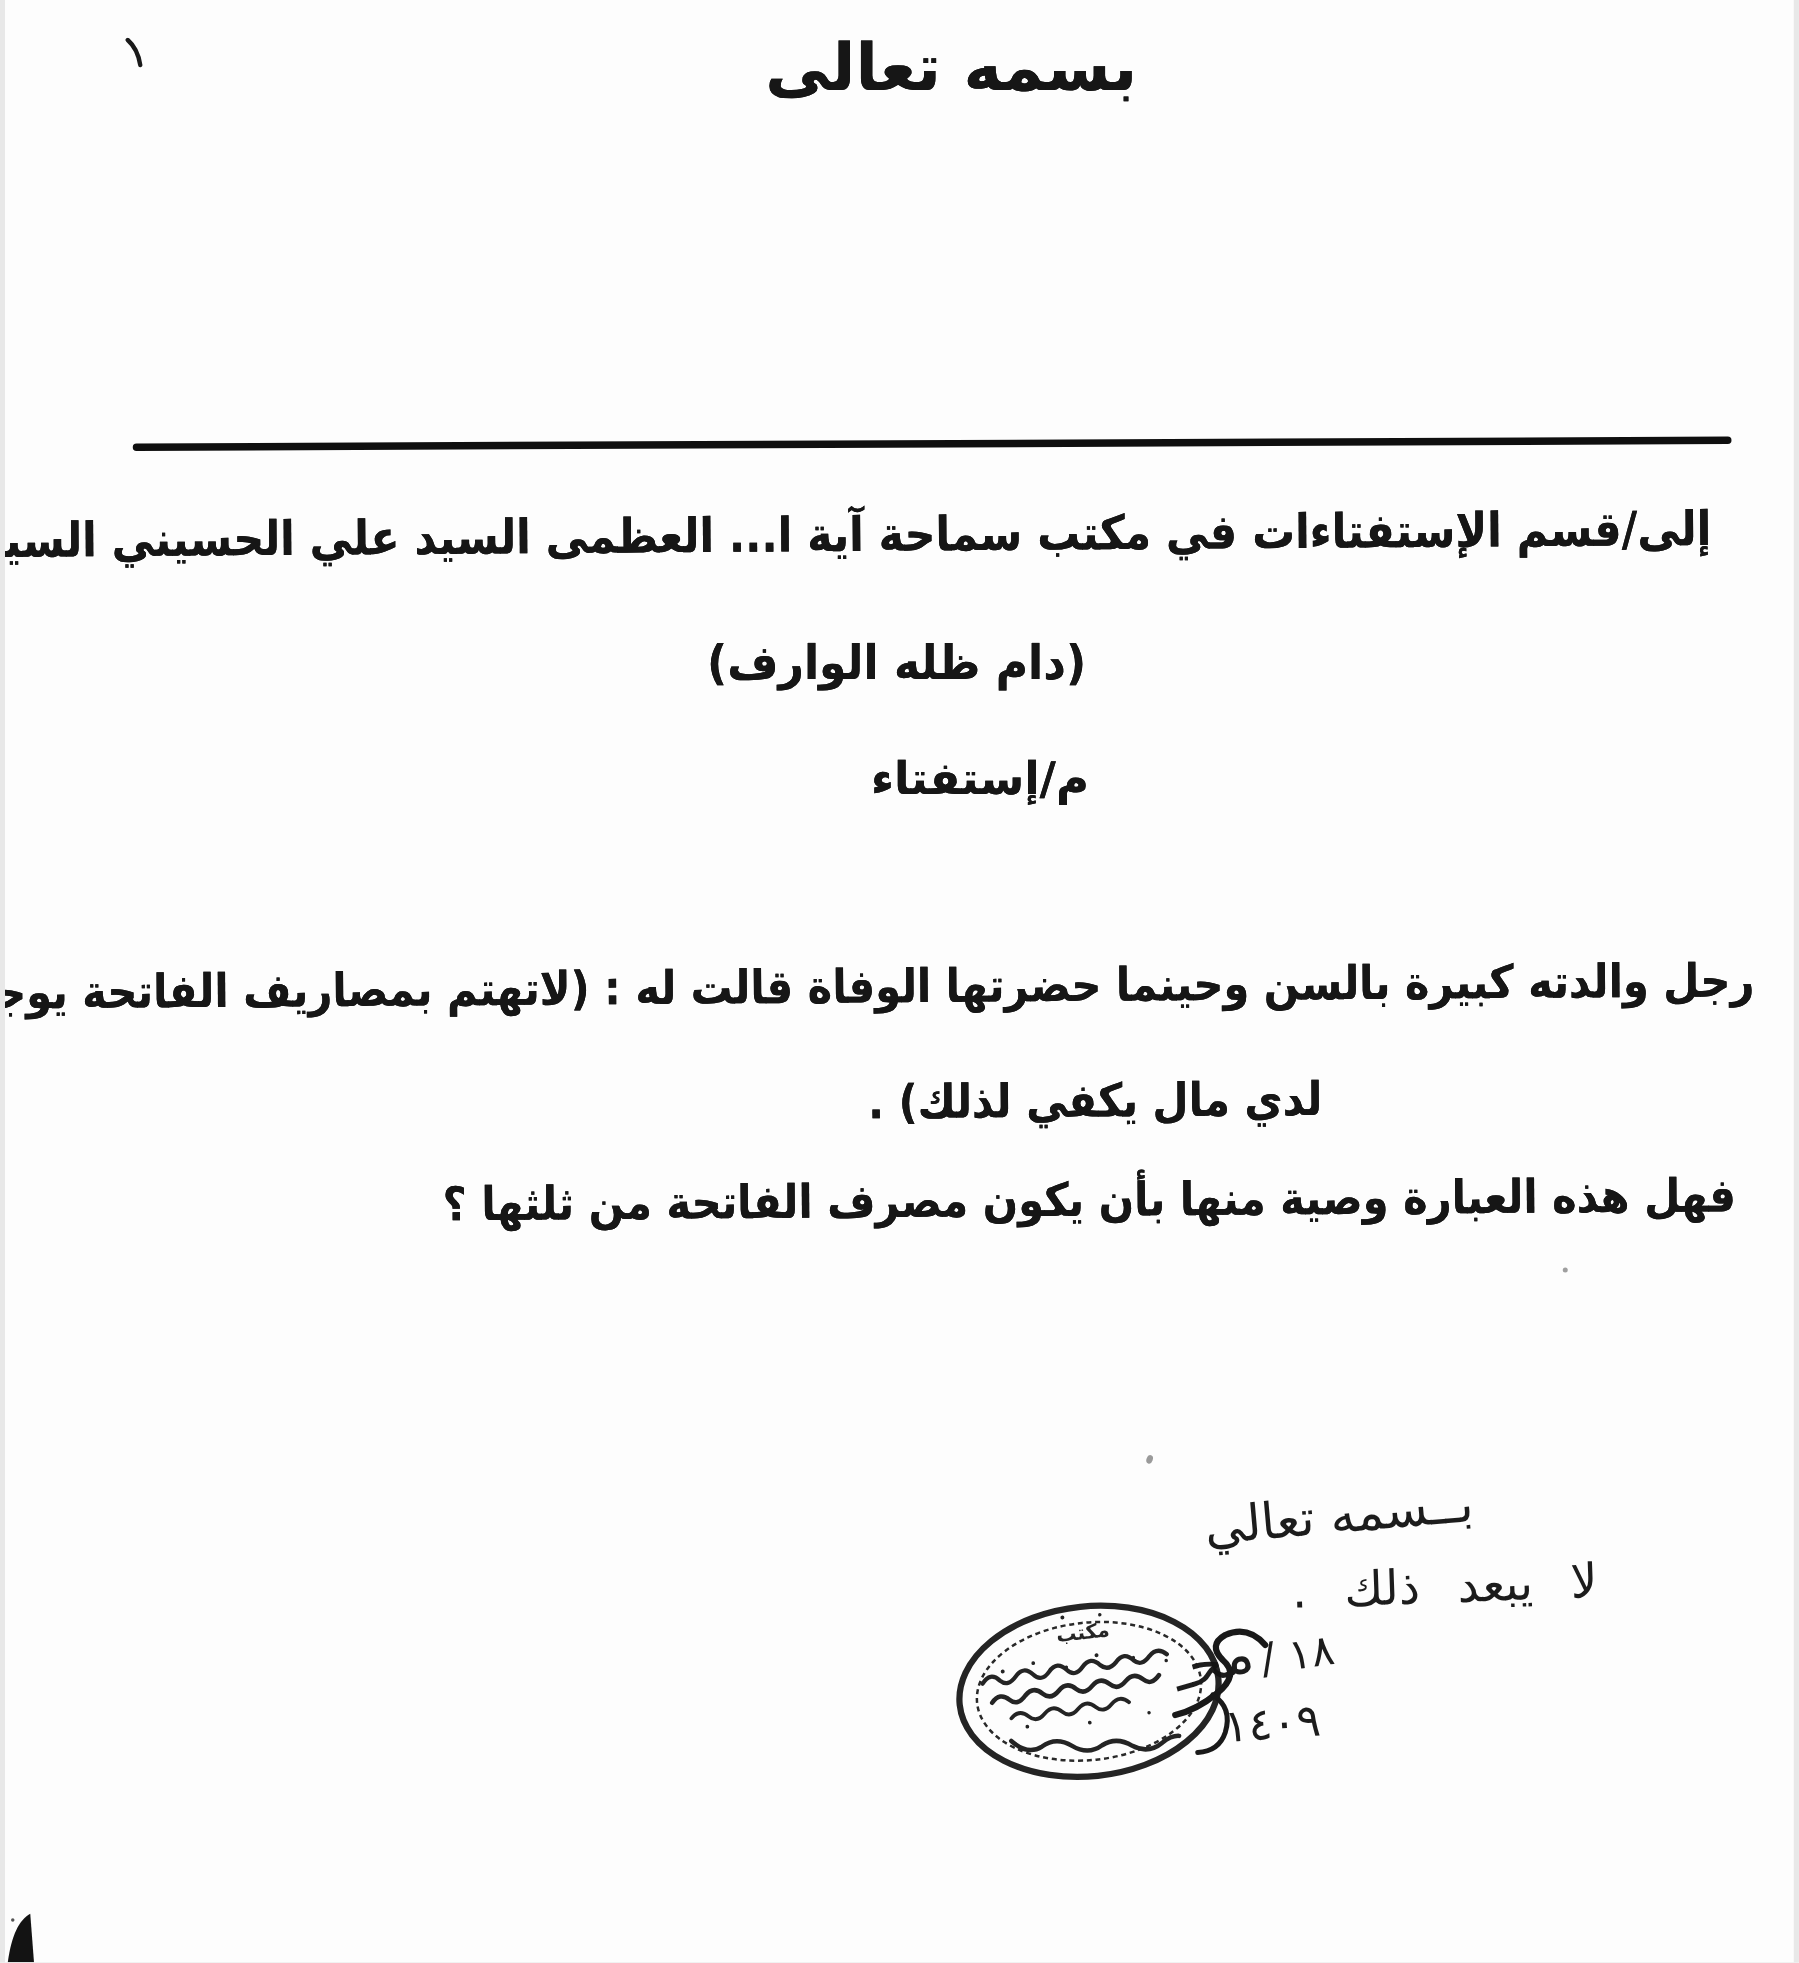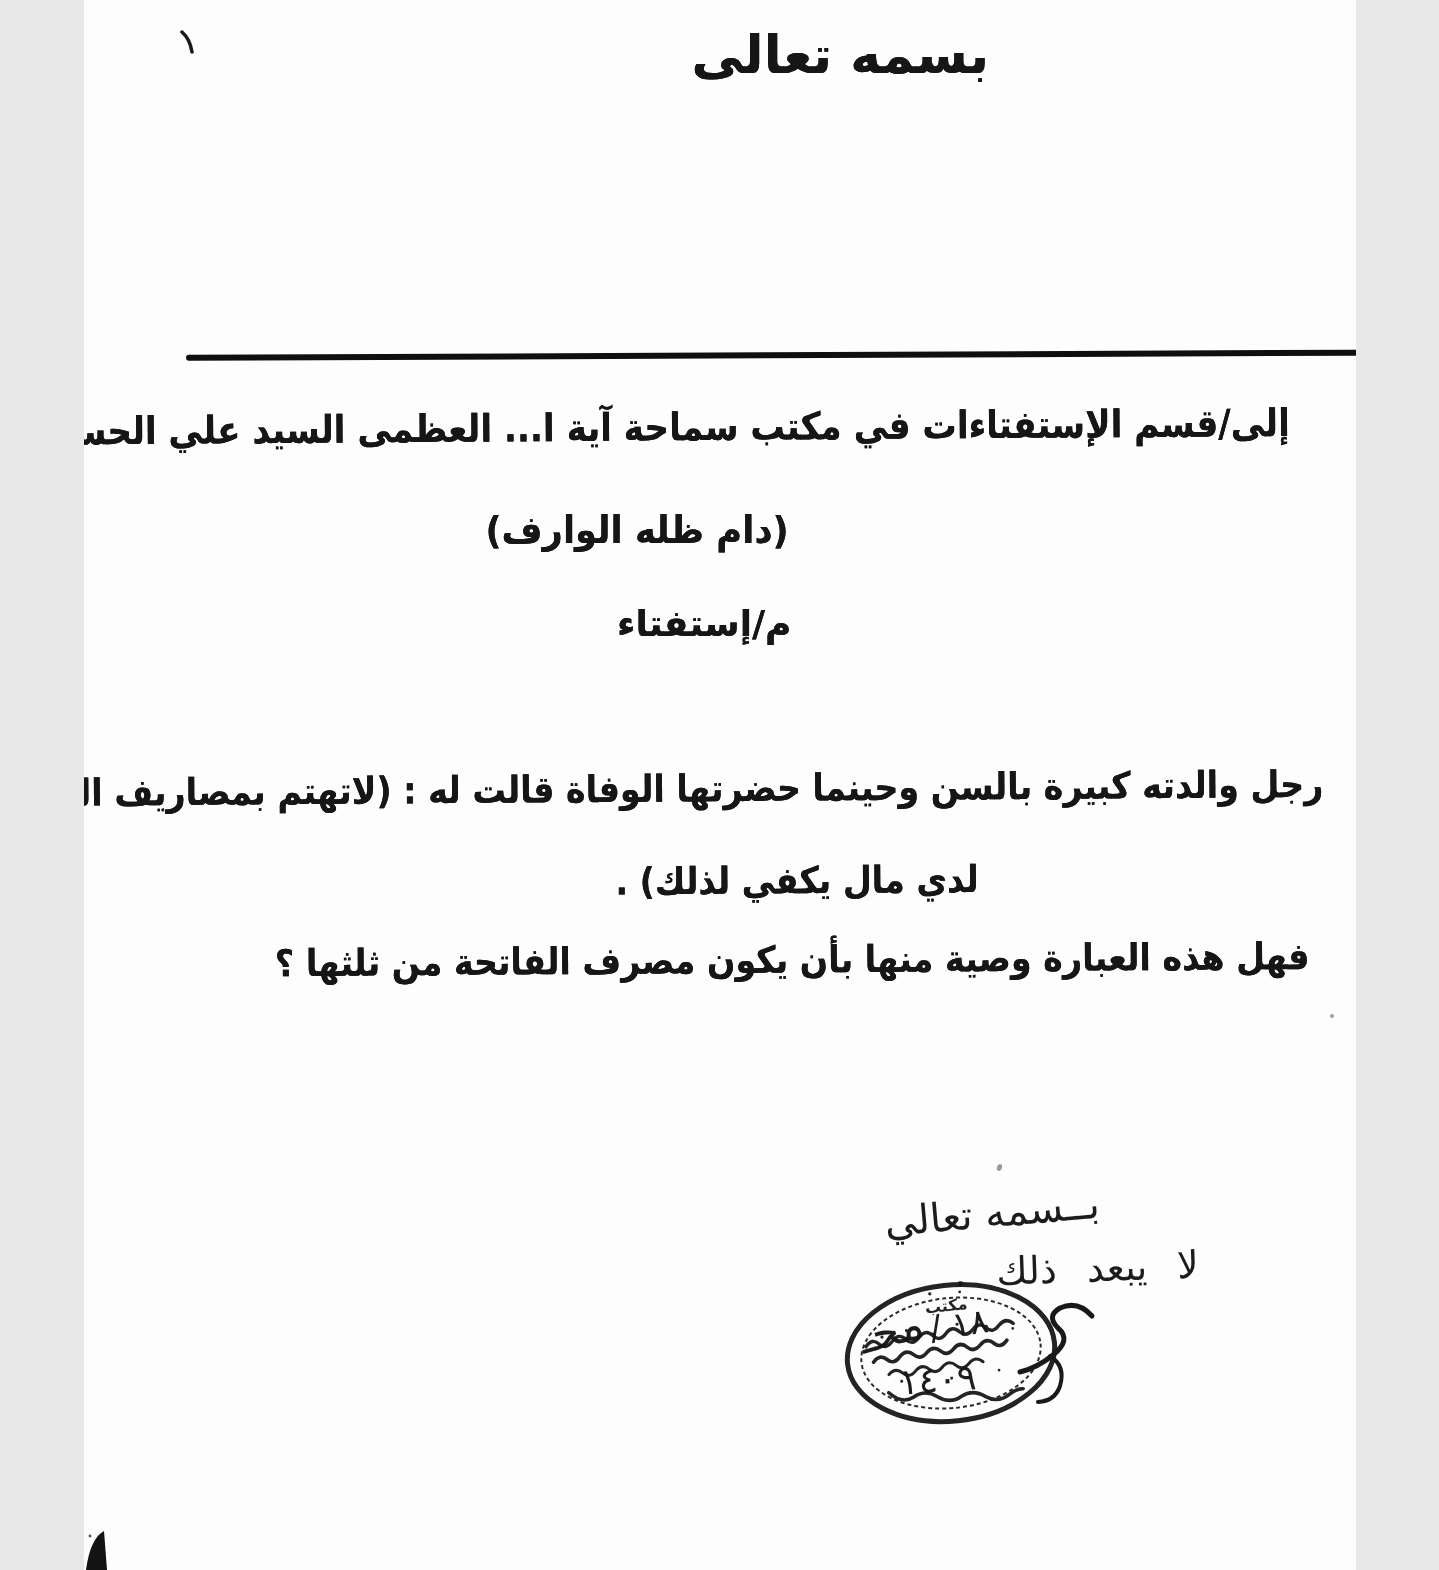--- a/index.html
+++ b/index.html
@@ -1,25 +1,24 @@
 <!DOCTYPE html>
 <html lang="ar" dir="rtl"><head>
 <meta charset="utf-8">
 <style>
   html,body{margin:0;padding:0;background:#e8e8e8;}
   .page{
     position:relative;
-    width:1232px;height:1570px;
+    width:1431px;height:1570px;
     margin:0 auto;
     background:var(--paper,#fdfdfd);
     color:var(--ink,#161616);
     font-family:"DejaVu Sans",sans-serif;
     direction:rtl;
     overflow:hidden;
-    padding-left:40px;
   }
   .abs{position:absolute;white-space:nowrap;line-height:1.35;}
   .print{
     font-weight:700;
     text-shadow:0 0 .5px currentColor;
   }
   .condense{transform:rotate(-0.4deg) scaleX(.9);transform-origin:right center;}
   .center-condense{transform:scaleX(.93);transform-origin:center;}
   .hand{
     font-weight:400;

